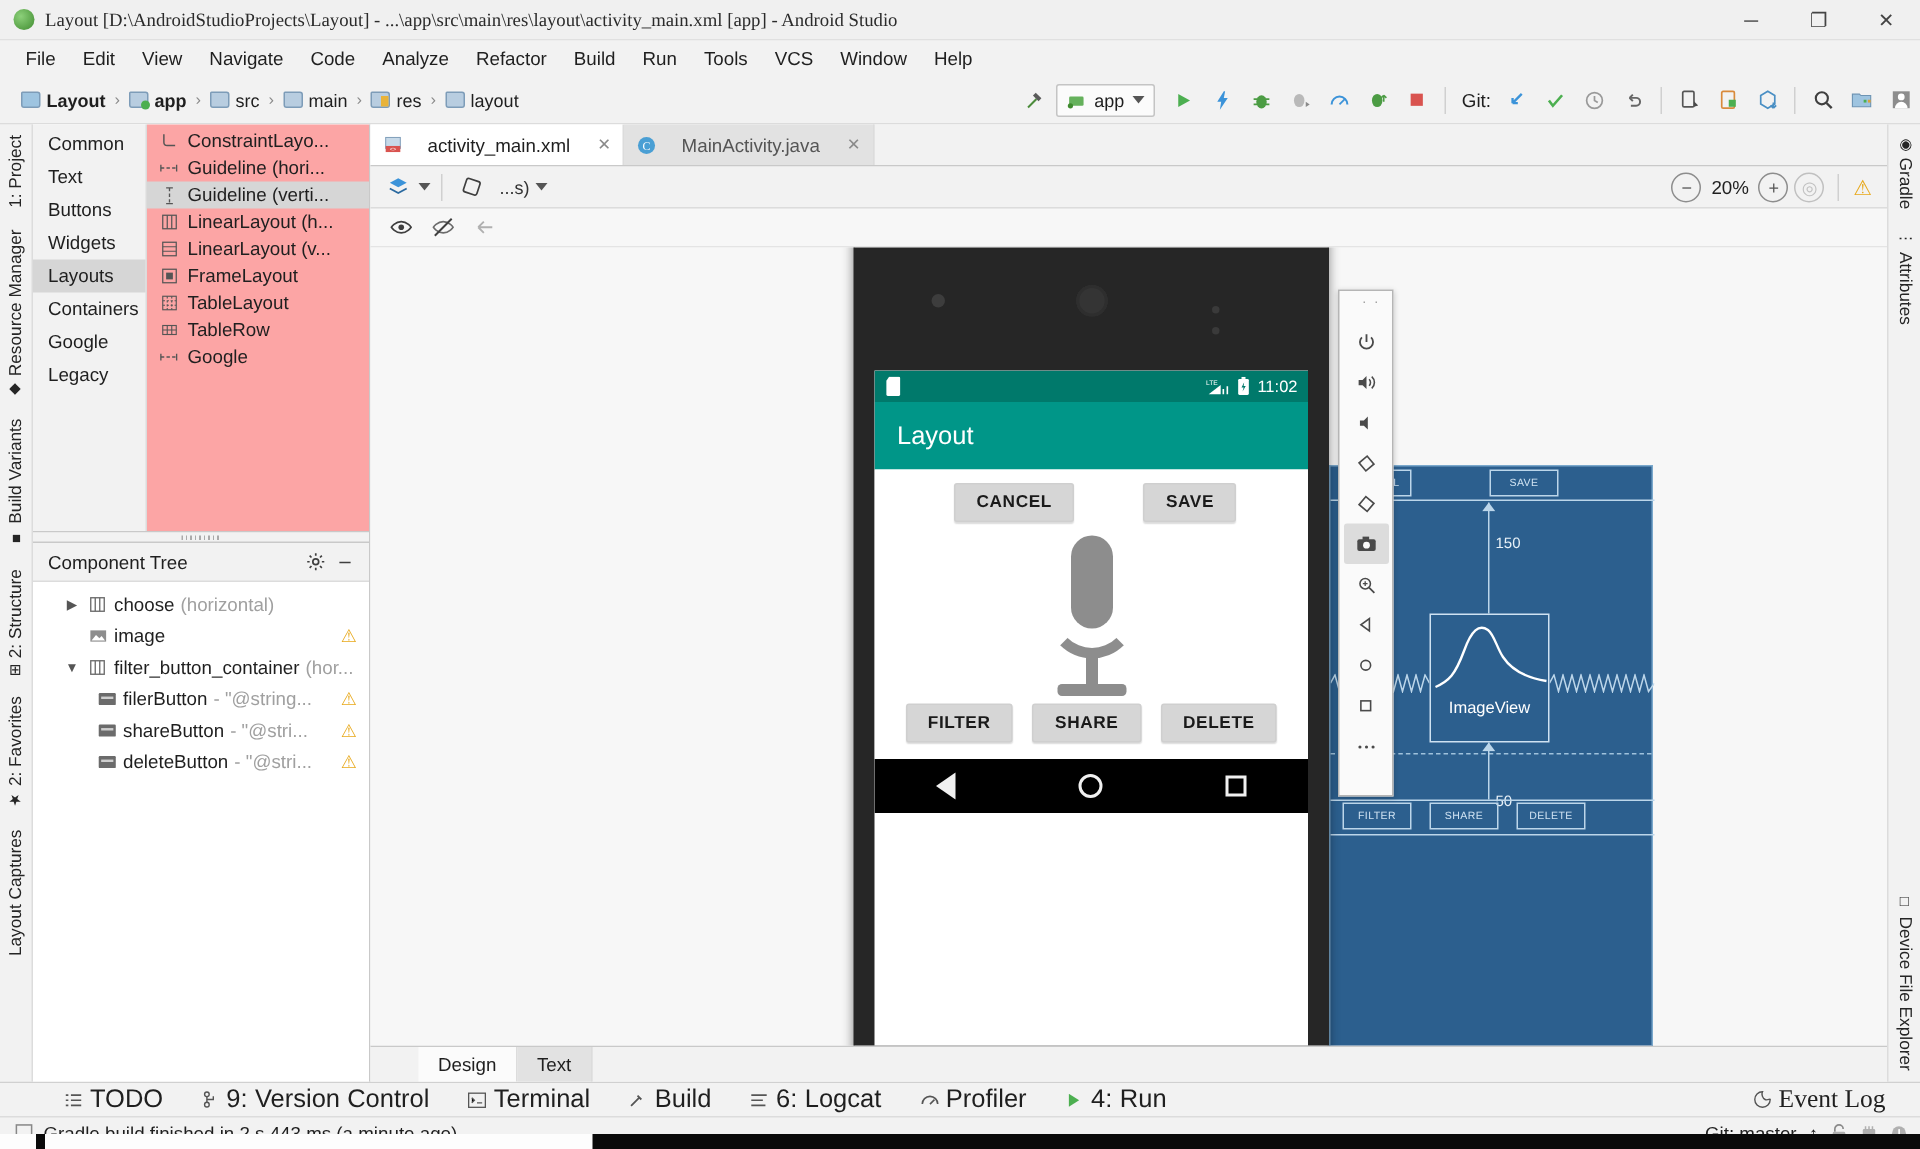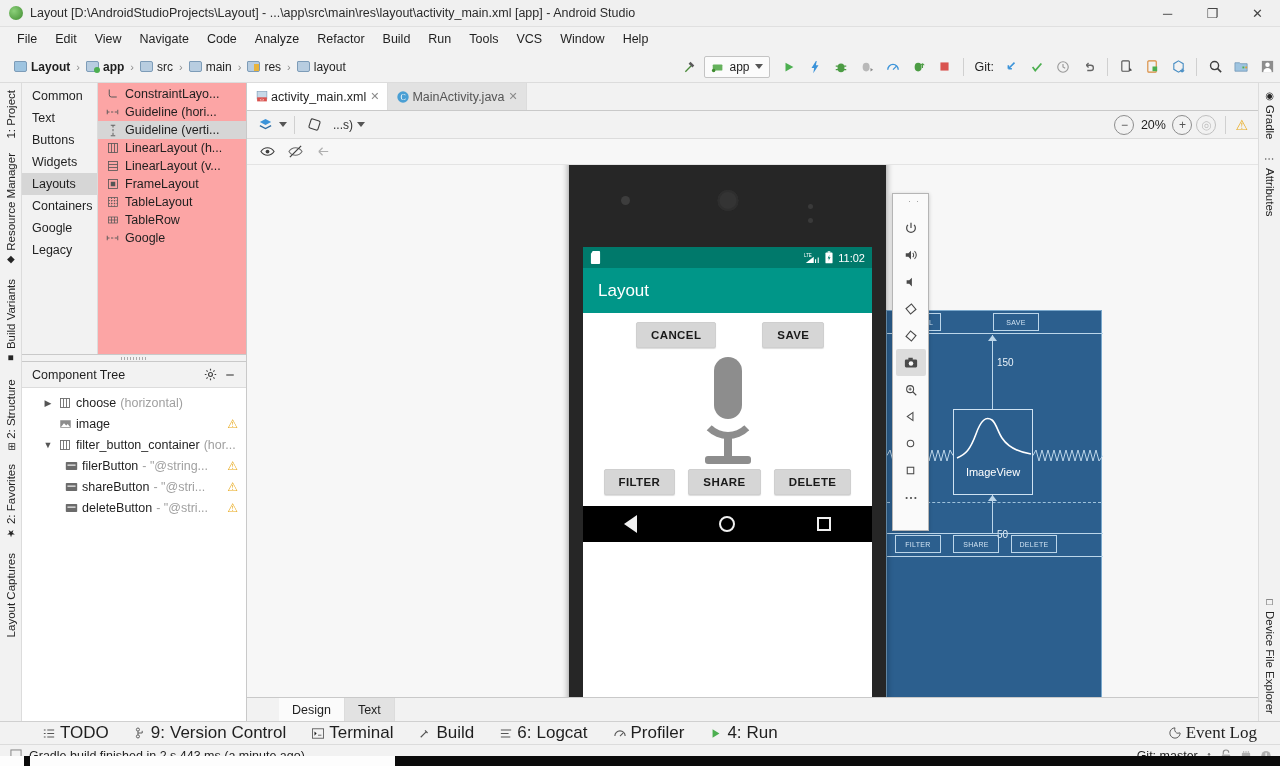--- a/index.html
+++ b/index.html
@@ -8,21 +8,21 @@
     font-family: "Liberation Sans", sans-serif;
     font-size: 12px;
     color:#1f1f1f;
     background:#f2f2f2;
     position:relative;
   }
   .win { position:absolute; inset:0; background:#f2f2f2; display:flex; flex-direction:column; }
 
   
   .titlebar { height:27px; background:#f0f0f0; display:flex; align-items:center;
-     border-bottom:1px solid #e0e0e0; position:relative; }
+     border-bottom:1px solid #e0e0e0; position:relative;font-family:Liberation Serif, serif; }
   .tb-icon { width:14px; height:14px; border-radius:50%;
      background:radial-gradient(circle at 35% 35%, #8cd07a, #3f8b2f); margin:0 7px 0 9px; flex:none;}
   .tb-title { font-size:12.5px; color:#2b2b2b; white-space:nowrap; }
   .winbtns { position:absolute; right:0; top:0; height:27px; display:flex; }
   .winbtn { width:45px; height:27px; display:flex; align-items:center; justify-content:center;
      color:#444; font-size:13px; }
 
   
   .menubar { height:24px; background:#f2f2f2; display:flex; align-items:center;
      padding-left:8px; gap:0px; position:relative; z-index:3;}
@@ -91,21 +91,21 @@
   .tnode { display:flex; align-items:center; gap:4px; height:21px; font-size:12.5px; white-space:nowrap;}
   .tw { width:12px; text-align:center; color:#555; font-size:9px; flex:none;}
   .tico { width:14px; flex:none; display:flex;align-items:center;justify-content:center;}
   .tsub { color:#a0a0a0; }
   .twarn { margin-left:auto; margin-right:8px; color:#e8a91c; font-size:12px;}
 
   
   .editor { flex:1; display:flex; flex-direction:column; min-width:0; background:#f7f7f7; }
   .tabstrip { height:28px; background:#f2f2f2; display:flex; align-items:stretch;
       border-bottom:1px solid #c9c9c9; }
-  .etab { display:flex; align-items:center; gap:2px; padding:0 8px; font-size:12.5px;
+  .etab { display:flex; align-items:center; gap:16px; padding:0 8px; font-size:12.5px;
       border-right:1px solid #dcdcdc; white-space:nowrap; }
   .etab.active { background:#fff; }
   .etab.inactive { background:#e2e2e2; color:#555; }
   .etab .x { color:#8a8a8a; font-size:11px; margin-left:2px;}
   .tabico{ width:14px;height:14px; display:flex;align-items:center;justify-content:center;font-size:10px;}
 
   .dtoolbar { height:28px; background:#f2f2f2; display:flex; align-items:center; gap:2px;
       padding:0 6px; border-bottom:1px solid #dcdcdc; position:relative;}
   .dt-btn { width:24px;height:22px;display:flex;align-items:center;justify-content:center;color:#3b3b3b;}
   .devcombo { display:flex;align-items:center;gap:4px;font-size:12px;padding:2px 5px;color:#333;}

